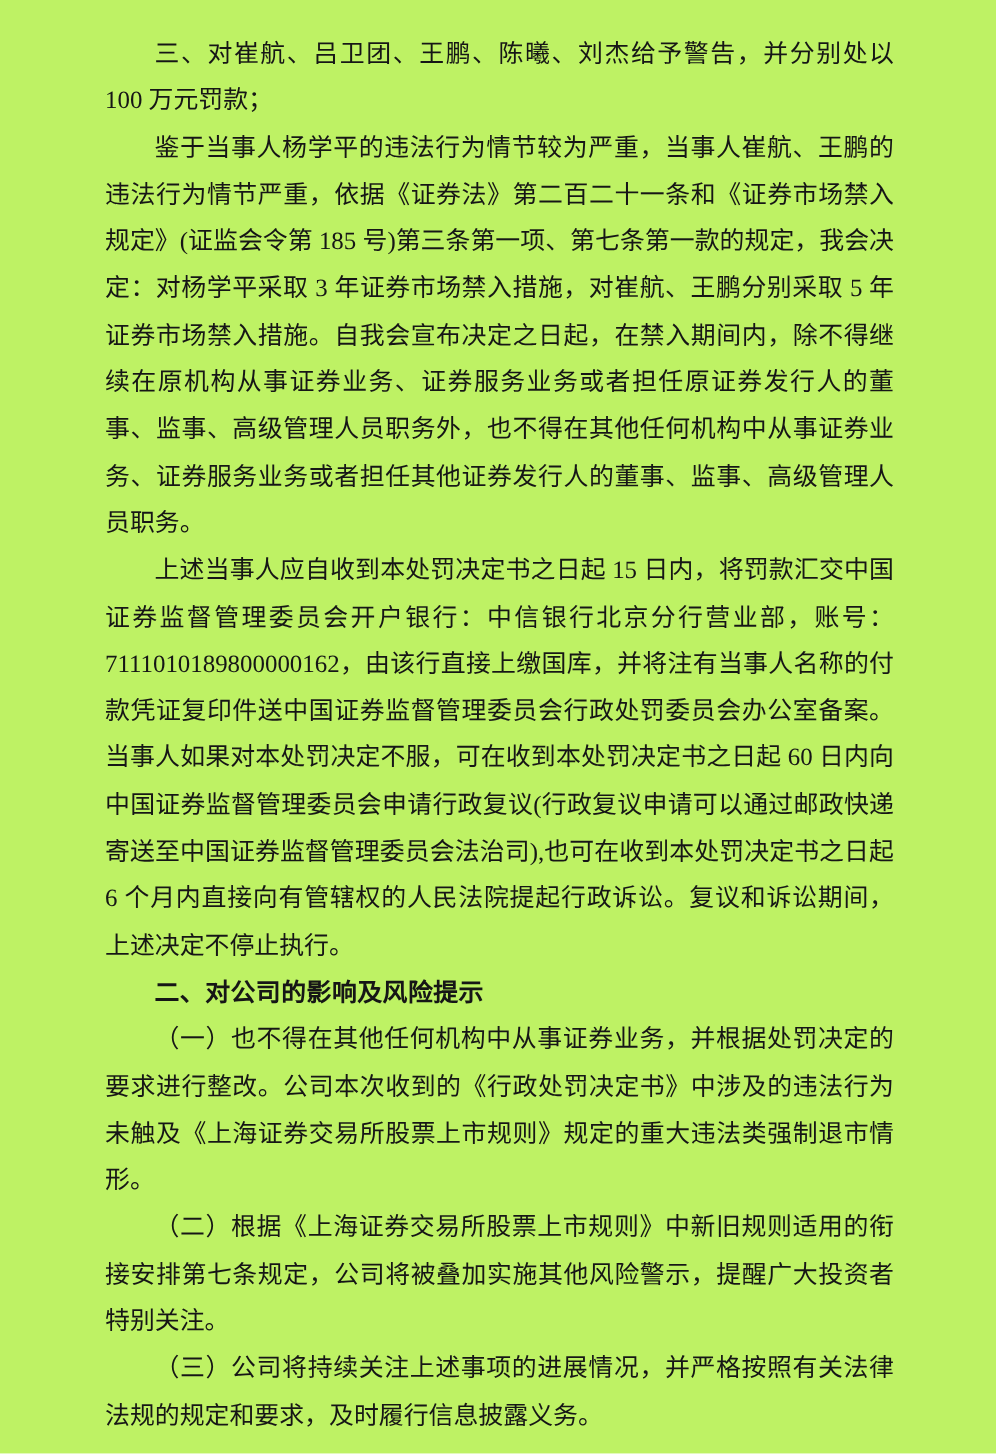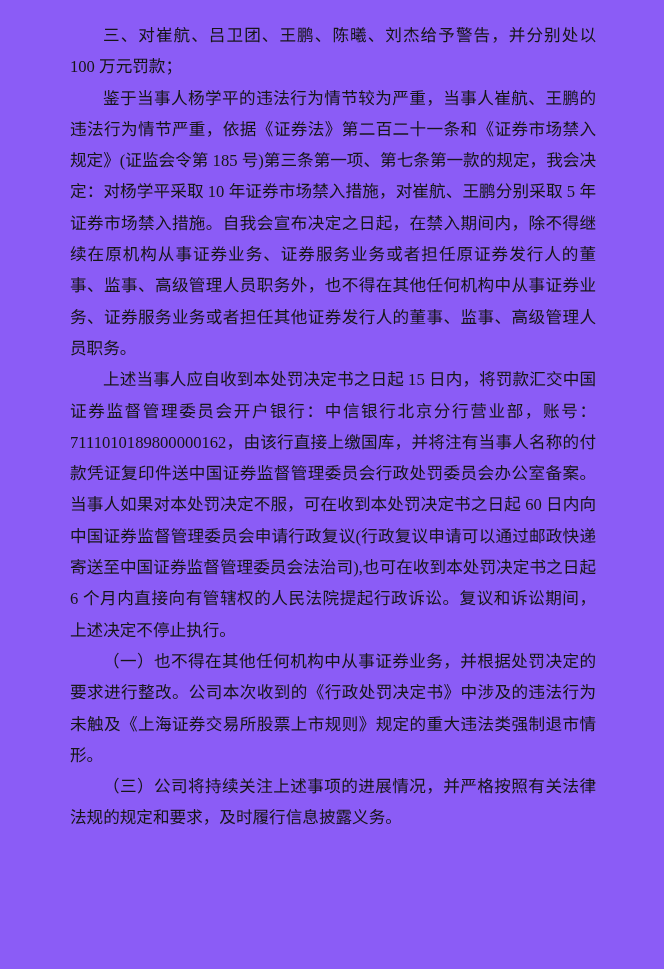--- a/index.html
+++ b/index.html
@@ -9,21 +9,21 @@
     background: #ffffff;
   }
   body {
     font-family: "Liberation Serif", "DejaVu Serif", serif;
     color: #1a1a1a;
   }
   .page {
     position: relative;
     width: 664px;
     height: 969px;
-    background: #8b5cf6;
+    background: #bef264;
     overflow: hidden;
     box-sizing: border-box;
   }
   .doc-body {
     position: absolute;
     left: 70px;
     top: 20px;
     width: 526px;
   }
   p.para {
@@ -48,24 +48,26 @@
 </style>
 </head>
 <body>
 
 <div class="page">
   <div class="doc-body">
 
     <p class="para">三、对崔航、吕卫团、王鹏、陈曦、刘杰给予警告，并分别处以 100 万元罚款；</p>
 
 
-    <p class="para">鉴于当事人杨学平的违法行为情节较为严重，当事人崔航、王鹏的违法行为情节严重，依据《证券法》第二百二十一条和《证券市场禁入规定》(证监会令第 185 号)第三条第一项、第七条第一款的规定，我会决定：对杨学平采取 10 年证券市场禁入措施，对崔航、王鹏分别采取 5 年证券市场禁入措施。自我会宣布决定之日起，在禁入期间内，除不得继续在原机构从事证券业务、证券服务业务或者担任原证券发行人的董事、监事、高级管理人员职务外，也不得在其他任何机构中从事证券业务、证券服务业务或者担任其他证券发行人的董事、监事、高级管理人员职务。</p>
+    <p class="para">鉴于当事人杨学平的违法行为情节较为严重，当事人崔航、王鹏的违法行为情节严重，依据《证券法》第二百二十一条和《证券市场禁入规定》(证监会令第 185 号)第三条第一项、第七条第一款的规定，我会决定：对杨学平采取 3 年证券市场禁入措施，对崔航、王鹏分别采取 5 年证券市场禁入措施。自我会宣布决定之日起，在禁入期间内，除不得继续在原机构从事证券业务、证券服务业务或者担任原证券发行人的董事、监事、高级管理人员职务外，也不得在其他任何机构中从事证券业务、证券服务业务或者担任其他证券发行人的董事、监事、高级管理人员职务。</p>
 
     <p class="para">上述当事人应自收到本处罚决定书之日起 15 日内，将罚款汇交中国证券监督管理委员会开户银行：中信银行北京分行营业部，账号：7111010189800000162，由该行直接上缴国库，并将注有当事人名称的付款凭证复印件送中国证券监督管理委员会行政处罚委员会办公室备案。当事人如果对本处罚决定不服，可在收到本处罚决定书之日起 60 日内向中国证券监督管理委员会申请行政复议(行政复议申请可以通过邮政快递寄送至中国证券监督管理委员会法治司),也可在收到本处罚决定书之日起 6 个月内直接向有管辖权的人民法院提起行政诉讼。复议和诉讼期间，上述决定不停止执行。</p>
 
+    <p class="para heading">二、对公司的影响及风险提示</p>
 
     <p class="para">（一）也不得在其他任何机构中从事证券业务，并根据处罚决定的要求进行整改。公司本次收到的《行政处罚决定书》中涉及的违法行为未触及《上海证券交易所股票上市规则》规定的重大违法类强制退市情形。</p>
 
+    <p class="para">（二）根据《上海证券交易所股票上市规则》中新旧规则适用的衔接安排第七条规定，公司将被叠加实施其他风险警示，提醒广大投资者特别关注。</p>
 
     <p class="para">（三）公司将持续关注上述事项的进展情况，并严格按照有关法律法规的规定和要求，及时履行信息披露义务。</p>
 
   </div>
 </div>
 
 </body></html>

